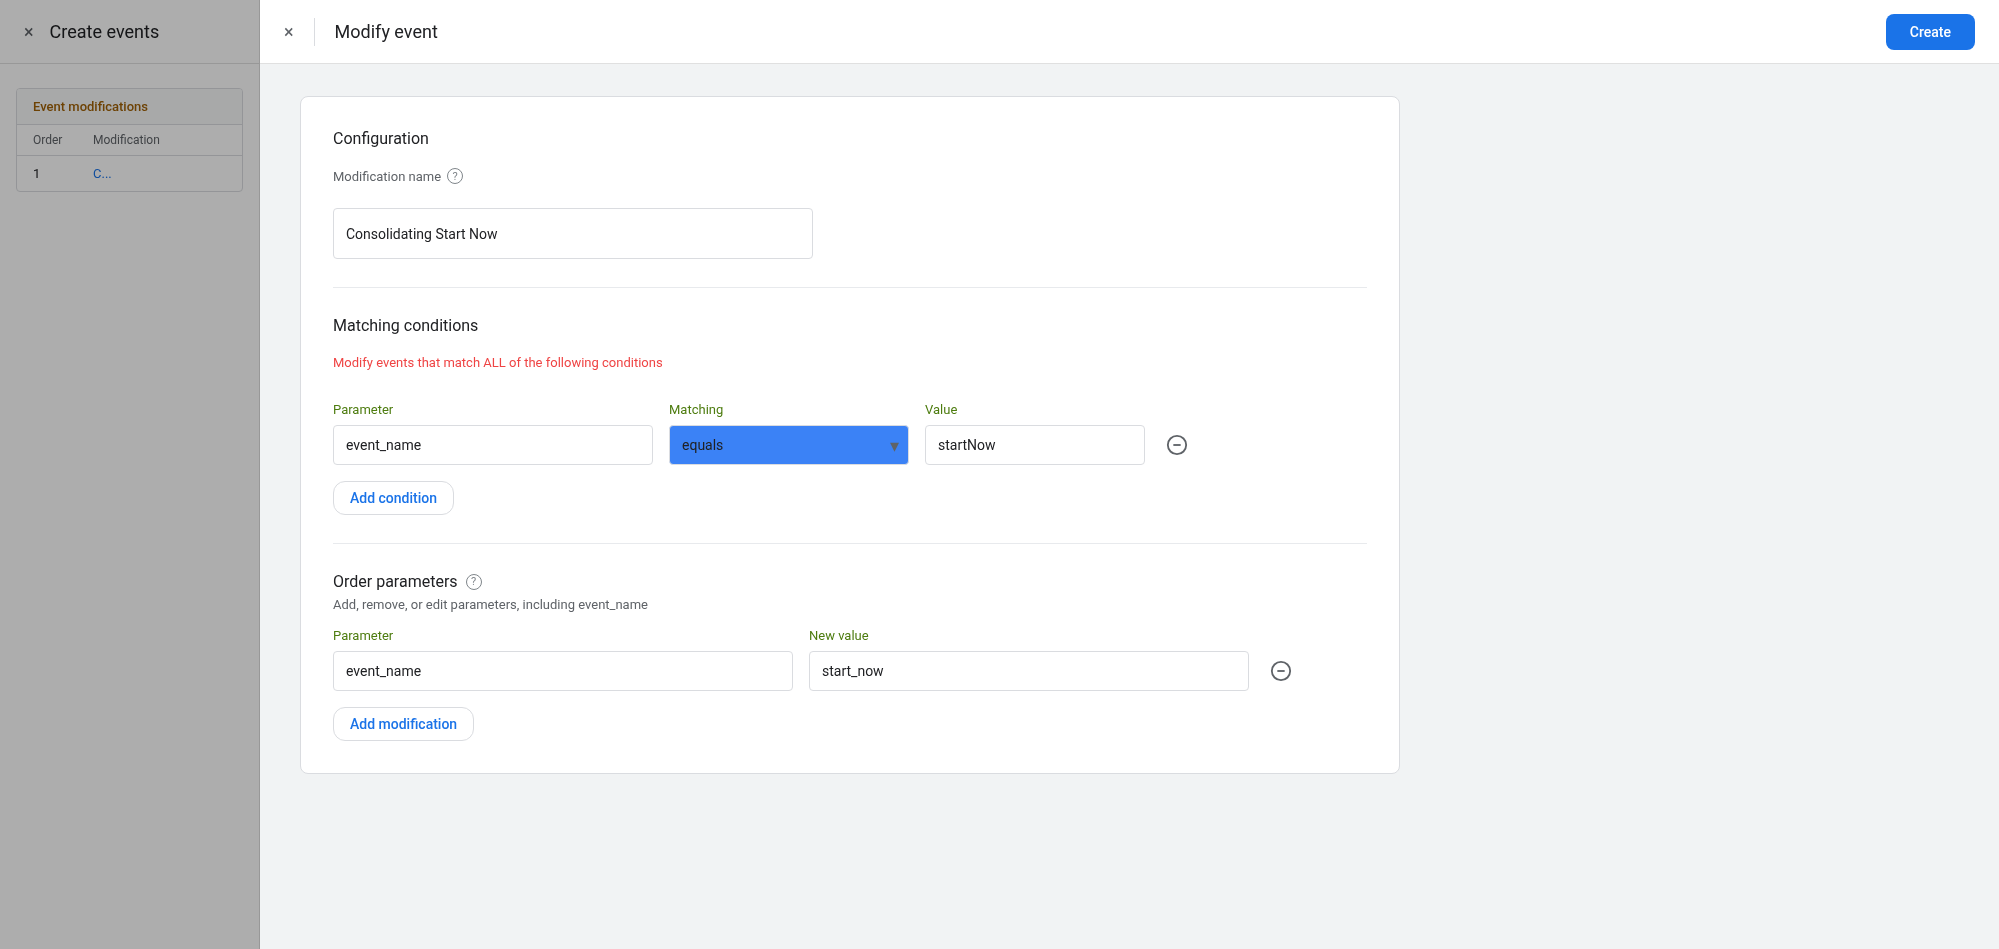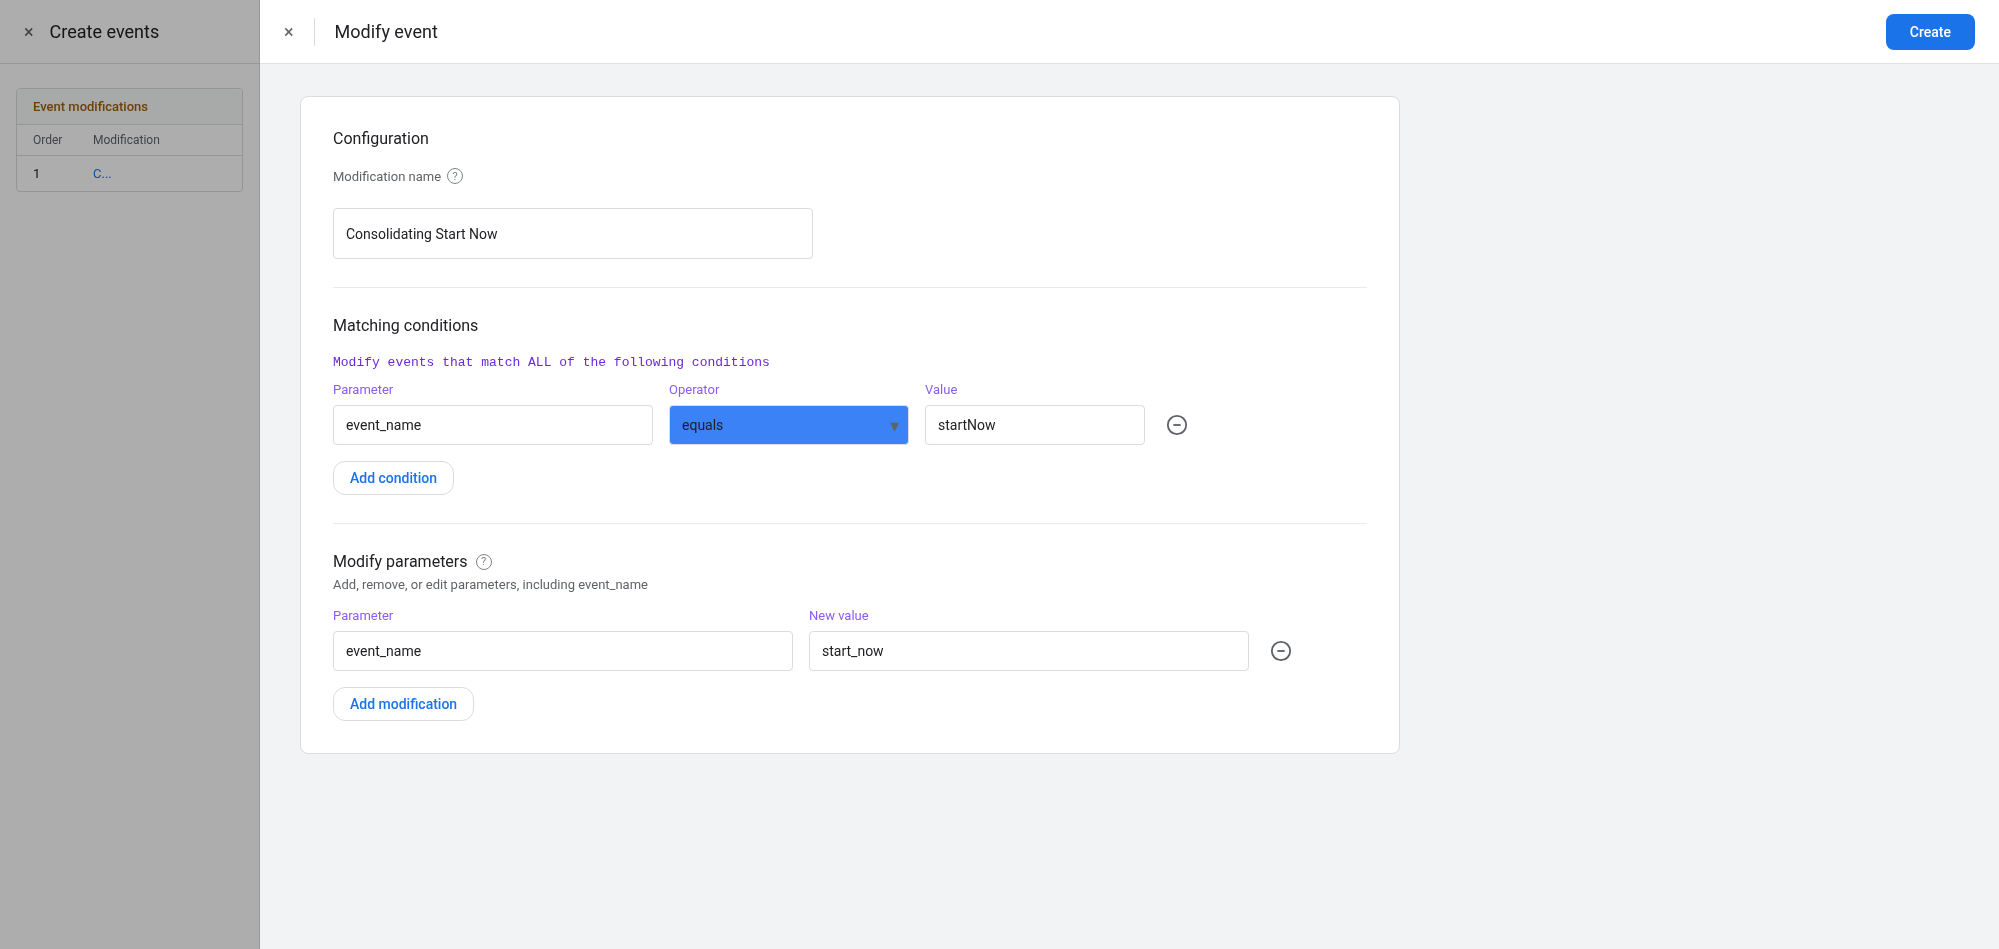--- a/index.html
+++ b/index.html
@@ -201,32 +201,31 @@
 
     .section-divider {
       border: none;
       border-top: 1px solid #e8eaed;
       margin: 28px 0;
     }
 
     
     .conditions-subtitle {
       font-size: 13px;
-      color: #6d28d9;
-      margin-bottom: 12px;
-      font-family: Liberation Mono, monospace;
+      color: #ef4444;
+      margin-bottom: 32px;
     }
     .condition-row-headers {
       display: flex;
       gap: 16px;
       margin-bottom: 8px;
     }
     .col-label {
       font-size: 13px;
-      color: #8b5cf6;
+      color: #4d7c0f;
     }
     .col-param { width: 320px; }
     .col-operator { width: 240px; }
     .col-value { width: 220px; }
 
     .condition-row {
       display: flex;
       align-items: center;
       gap: 16px;
       margin-bottom: 12px;
@@ -404,21 +403,21 @@
       <input class="text-input" type="text" value="Consolidating Start Now" style="">
 
       <hr class="section-divider">
 
       
       <div class="card-section-title">Matching conditions</div>
       <div class="conditions-subtitle">Modify events that match ALL of the following conditions</div>
 
       <div class="condition-row-headers">
         <div class="col-label col-param">Parameter</div>
-        <div class="col-label col-operator">Operator</div>
+        <div class="col-label col-operator">Matching</div>
         <div class="col-label col-value">Value</div>
       </div>
 
       <div class="condition-row">
         <input class="param-input" type="text" value="event_name" style="">
         <div class="operator-select-wrapper">
           <select class="operator-select">
             <option>equals</option>
             <option>contains</option>
             <option>starts with</option>
@@ -436,21 +435,21 @@
           </svg>
         </button>
       </div>
 
       <button class="add-btn">Add condition</button>
 
       <hr class="section-divider">
 
       
       <div class="modify-params-header">
-        <span class="card-section-title" style="margin-bottom:0">Modify parameters</span>
+        <span class="card-section-title" style="margin-bottom:0">Order parameters</span>
         <span class="help-icon">?</span>
       </div>
       <div class="modify-params-subtitle">Add, remove, or edit parameters, including event_name</div>
 
       <div class="modify-row-headers">
         <div class="col-label col-param-wide">Parameter</div>
         <div class="col-label col-newval">New value</div>
       </div>
 
       <div class="modify-row">

